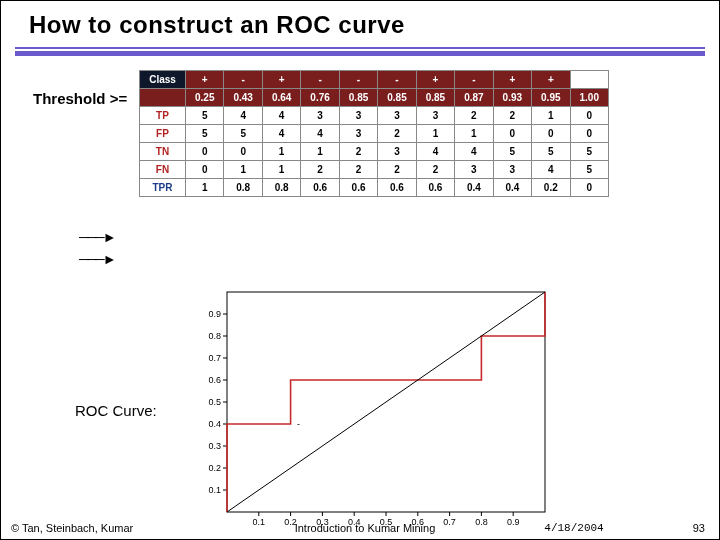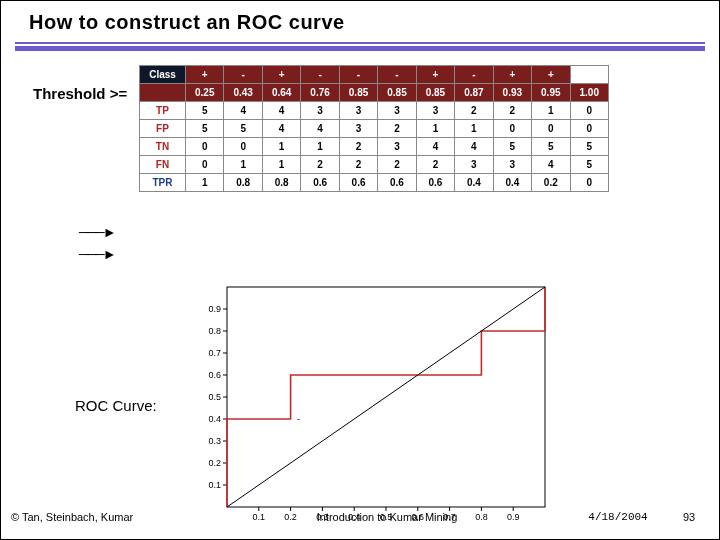--- a/index.html
+++ b/index.html
@@ -8,21 +8,21 @@
     width: 720px;
     height: 540px;
     background: #fff;
     font-family: Verdana, Arial, sans-serif;
     color: #000;
     position: relative;
     border: 1px solid #000;
     overflow: hidden;
   }
   .title {
-    font-size: 20px;
+    font-size: 24px;
     font-weight: 700;
     padding: 10px 0 2px 28px;
     letter-spacing: 0.5px;
   }
   .rule-thin { height: 2px; background: #6a5acd; margin: 6px 14px 0 14px; }
   .rule-thick { height: 5px; background: #6a5acd; margin: 2px 14px 0 14px; }
 
   .content { position: relative; padding: 14px 14px 0 14px; }
 
   .threshold-label {
@@ -57,30 +57,30 @@
     position: absolute;
     left: 184px; top: 230px;
     width: 370px; height: 250px;
   }
   .roc-label {
     position: absolute; left: 74px; top: 346px;
     font-size: 15px; font-weight: 400;
   }
 
   .footer {
-    position: absolute; left: 0; bottom: 11px; width: 100%;
+    position: absolute; left: 0; bottom: 0; width: 100%;
     height: 22px;
     font-size: 11px;
-    display: flex; align-items: center;
+    display: flex; align-items: center; gap: 44px;
   }
   .footer .cell { padding: 0 10px; }
   .footer .left { flex: 0 0 210px; }
   .footer .mid { flex: 1; text-align: center; }
   .footer .date { flex: 0 0 110px; text-align: center; font-family: Liberation Mono, monospace; }
-  .footer .page { flex: 0 0 46px; text-align: left; padding-right: 14px;}
+  .footer .page { flex: 0 0 46px; text-align: right; padding-right: 14px;}
 </style>
 </head>
 <body>
 
 <div class="title">How to construct an ROC curve</div>
 <div class="rule-thin"></div>
 <div class="rule-thick"></div>
 
 <div class="content">
 

